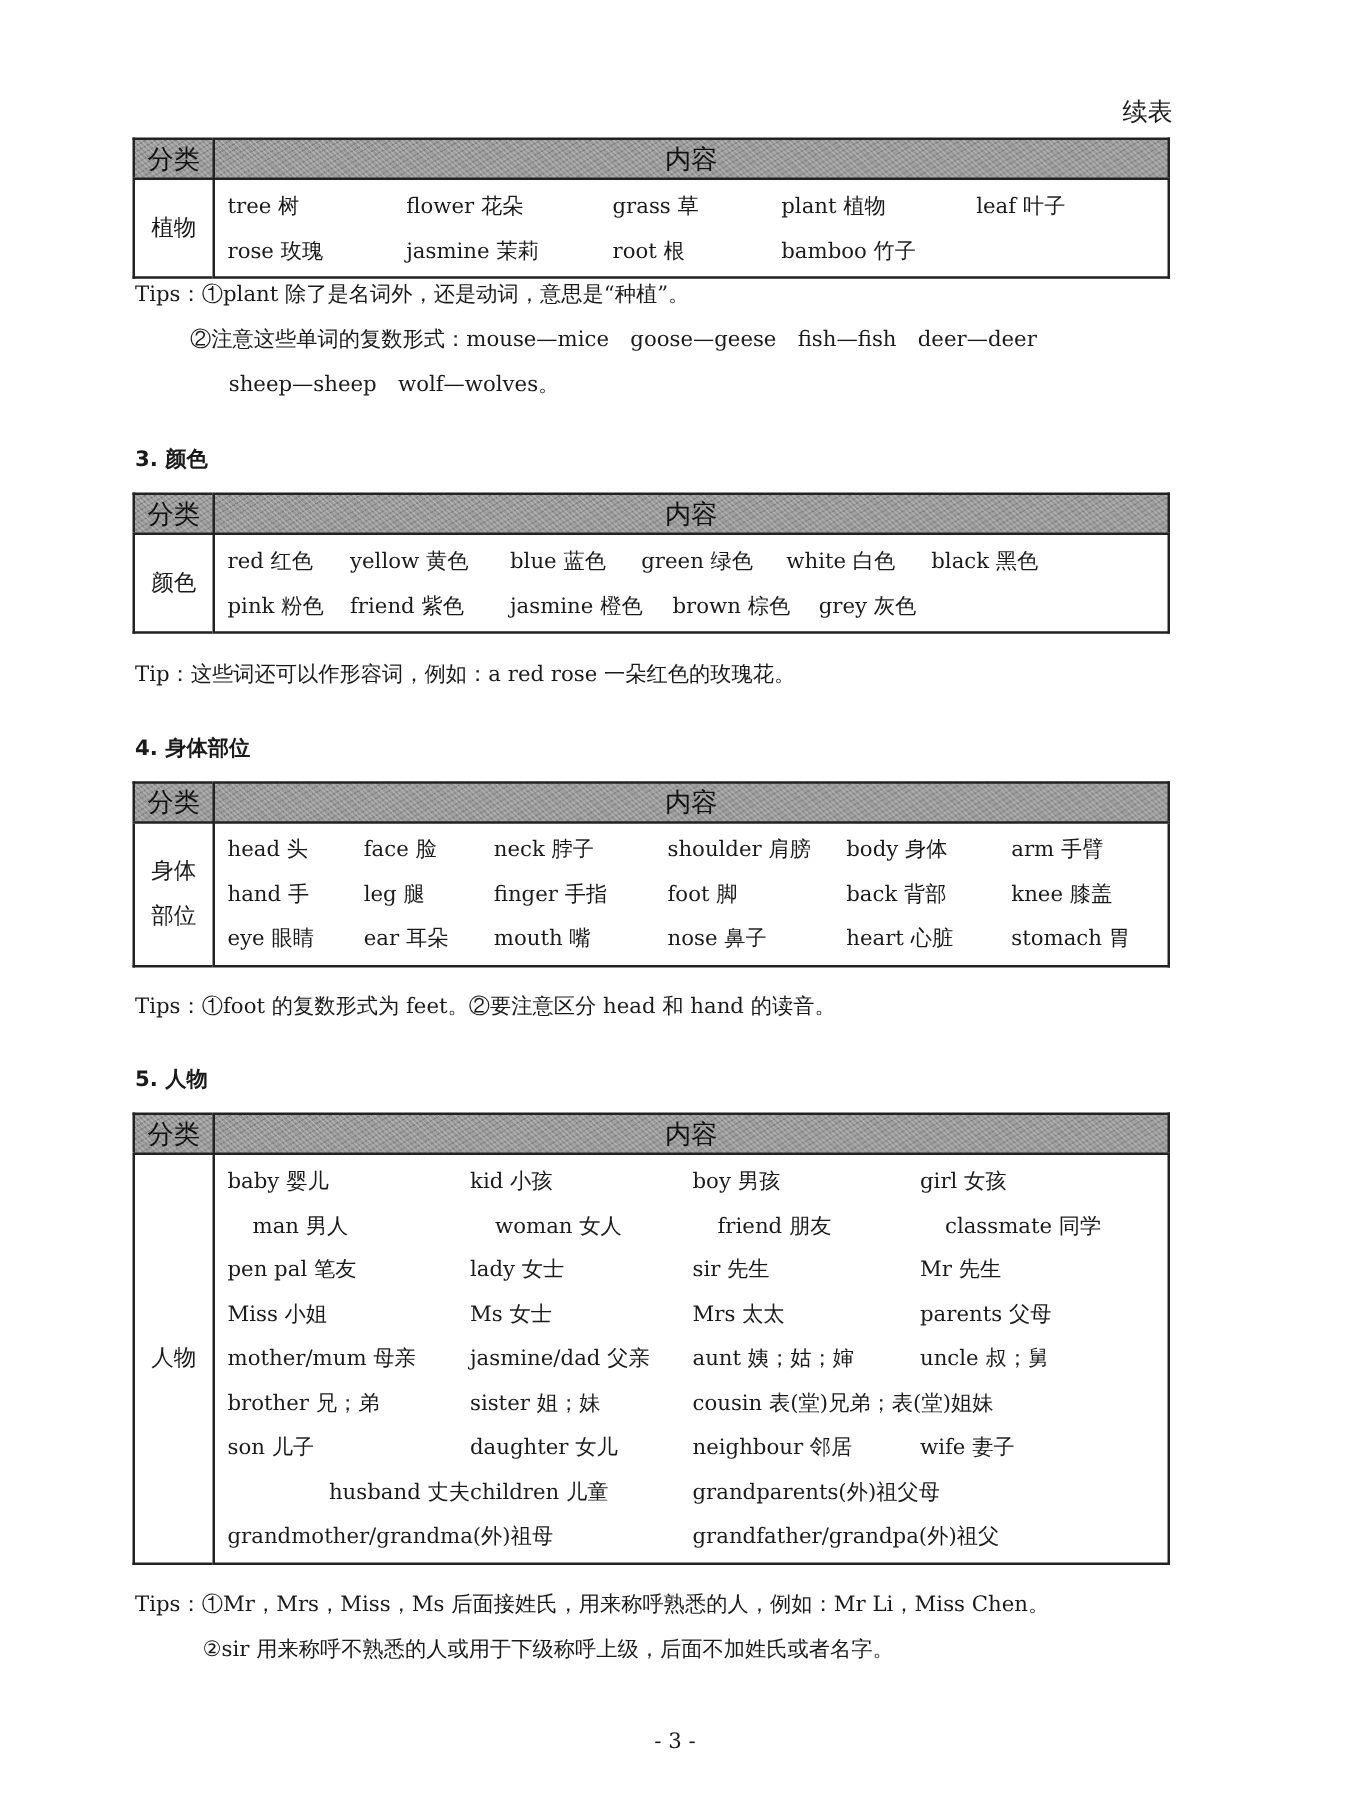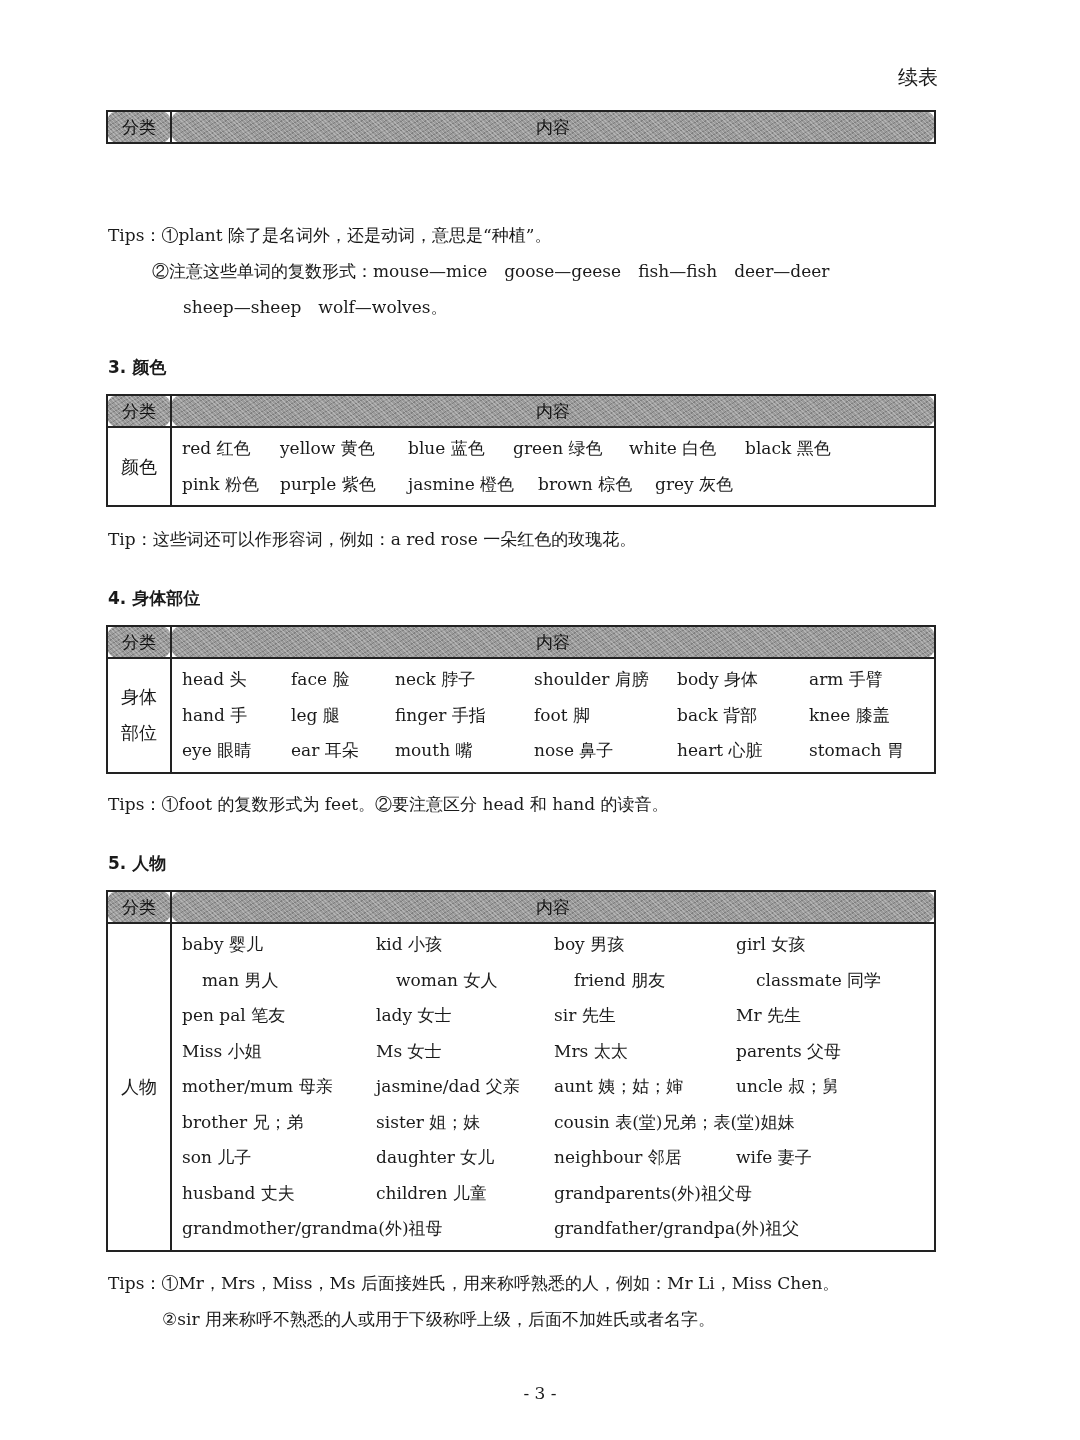--- a/index.html
+++ b/index.html
@@ -2,35 +2,34 @@
 <html><head>
 <meta charset="utf-8">
 <style>
   html, body { margin:0; padding:0; }
   body {
     width:1080px; height:1440px; background:#ffffff; position:relative;
     font-family:"DejaVu Serif","Liberation Serif",serif; color:#1a1a1a;
     overflow:hidden;
   }
   .abs { position:absolute; }
-  .cont-label { right:142px; top:64px; font-size:20px; font-family:"DejaVu Sans",sans-serif; }
+  .cont-label { right:142px; top:76px; font-size:20px; font-family:"DejaVu Sans",sans-serif; }
   .section-title { left:108px; font-size:17px; font-weight:bold; font-family:"DejaVu Sans",sans-serif; }
   table.vocab {
     position:absolute; left:106px; width:830px; border-collapse:collapse;
     border:2px solid #222; table-layout:fixed;
   }
   table.vocab th {
-    height:30px; padding:0; font-weight:normal; font-size:17px;
+    height:30px; padding:0; font-weight:normal; font-size:21px;
     font-family:"DejaVu Sans",sans-serif; color:#111;
     background-color:#9a9a9a;
     background-image:
       repeating-linear-gradient(45deg, rgba(255,255,255,0.25) 0 1px, transparent 1px 3px),
       repeating-linear-gradient(-30deg, rgba(0,0,0,0.18) 0 1px, transparent 1px 4px);
     border-bottom:2px solid #222;
-    border-radius:11px;
   }
   table.vocab th.cat-h { width:62px; border-right:2px solid #222; }
   table.vocab td.cat {
     width:62px; border-right:2px solid #222; text-align:center; vertical-align:middle;
     font-size:18px; font-family:"DejaVu Sans",sans-serif; line-height:36px;
   }
   table.vocab td.content { padding:3px 0 3px 10px; vertical-align:top; }
   .row { display:flex; height:35.5px; align-items:center; white-space:nowrap; font-size:17px; }
   .row span { display:inline-block; }
   .tip { font-size:17px; white-space:nowrap; }
@@ -40,20 +39,38 @@
 <body>
 
 <div class="abs cont-label">续表</div>
 
 <table class="vocab" style="top:110px;">
   <tbody>
       <tr>
     <th class="cat-h">分类</th>
     <th>内容</th>
   </tr>
+  <tr>
+    <td class="cat">植物</td>
+    <td class="content">
+      <div class="row">
+        <span style="width:143px">tree 树</span>
+        <span style="width:165px">flower 花朵</span>
+        <span style="width:135px">grass 草</span>
+        <span style="width:156px">plant 植物</span>
+        <span>leaf 叶子</span>
+      </div>
+      <div class="row">
+        <span style="width:143px">rose 玫瑰</span>
+        <span style="width:165px">jasmine 茉莉</span>
+        <span style="width:135px">root 根</span>
+        <span>bamboo 竹子</span>
+      </div>
+    </td>
+  </tr>
 </tbody>
   </table>
 
 <div class="abs tip" style="left:108px; top:224px;">Tips：①plant 除了是名词外，还是动词，意思是“种植”。</div>
 <div class="abs tip" style="left:152px; top:260px;">②注意这些单词的复数形式：mouse—mice　goose—geese　fish—fish　deer—deer</div>
 <div class="abs tip" style="left:183px; top:296px;">sheep—sheep　wolf—wolves。</div>
 
 <div class="abs section-title" style="top:356px;">3. 颜色</div>
 <table class="vocab" style="top:394px;">
   <tbody>
@@ -67,21 +84,21 @@
       <div class="row">
         <span style="width:98px">red 红色</span>
         <span style="width:128px">yellow 黄色</span>
         <span style="width:105px">blue 蓝色</span>
         <span style="width:116px">green 绿色</span>
         <span style="width:116px">white 白色</span>
         <span>black 黑色</span>
       </div>
       <div class="row">
         <span style="width:98px">pink 粉色</span>
-        <span style="width:128px">purple 紫色</span>
+        <span style="width:128px">friend 紫色</span>
         <span style="width:130px">jasmine 橙色</span>
         <span style="width:117px">brown 棕色</span>
         <span>grey 灰色</span>
       </div>
     </td>
   </tr>
 </tbody>
   </table>
 <div class="abs tip" style="left:108px; top:528px;">Tip：这些词还可以作形容词，例如：a red rose 一朵红色的玫瑰花。</div>
 
@@ -173,21 +190,21 @@
             <span style="width: 178px;">sister 姐；妹</span>
             <span>cousin 表(堂)兄弟；表(堂)姐妹</span>
           </div>
           <div class="row">
             <span style="width: 194px;">son 儿子</span>
             <span style="width: 178px;">daughter 女儿</span>
             <span style="width: 182px;">neighbour 邻居</span>
             <span>wife 妻子</span>
           </div>
           <div class="row">
-            <span style="width: 194px;">husband 丈夫</span>
+            <span style="width: 194px; text-align: right;">husband 丈夫</span>
             <span style="width: 178px;">children 儿童</span>
             <span>grandparents(外)祖父母</span>
           </div>
           <div class="row">
             <span style="width: 372px;">grandmother/grandma(外)祖母</span>
             <span>grandfather/grandpa(外)祖父</span>
           </div>
         </td>
   </tr>
 </tbody>

